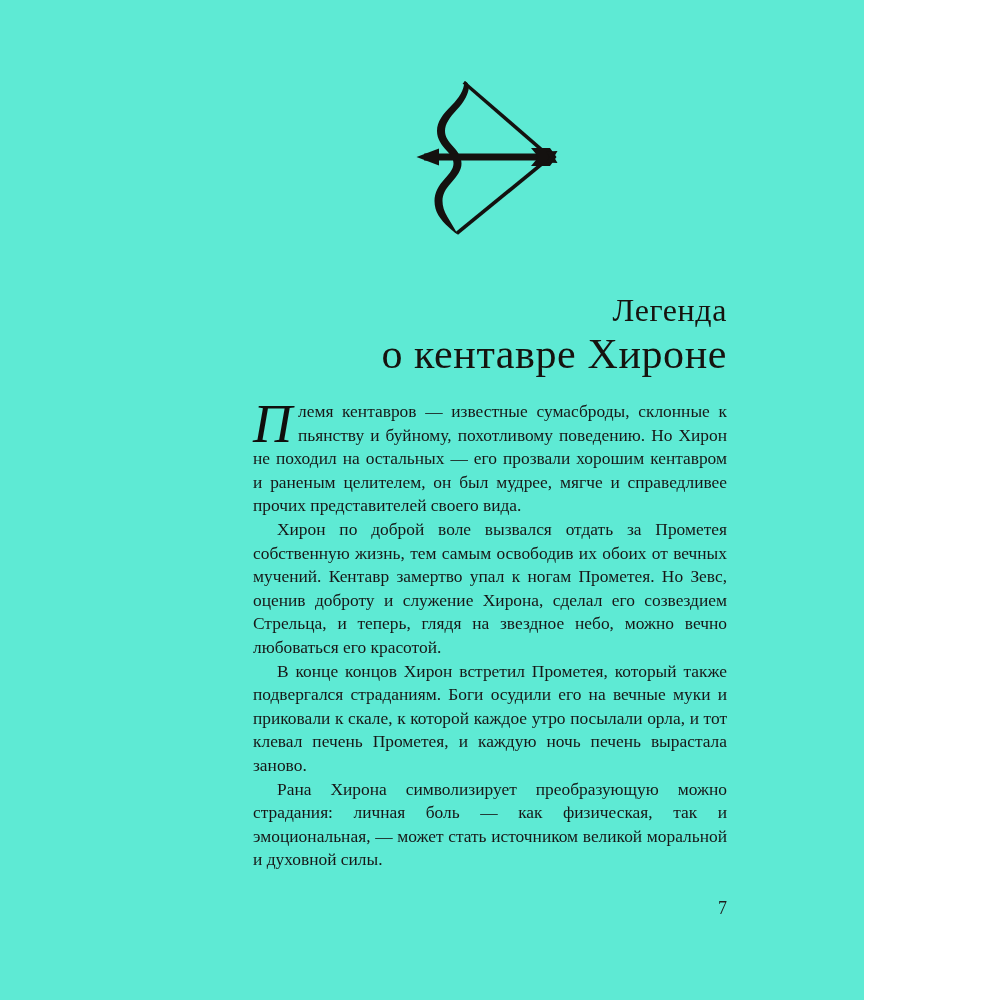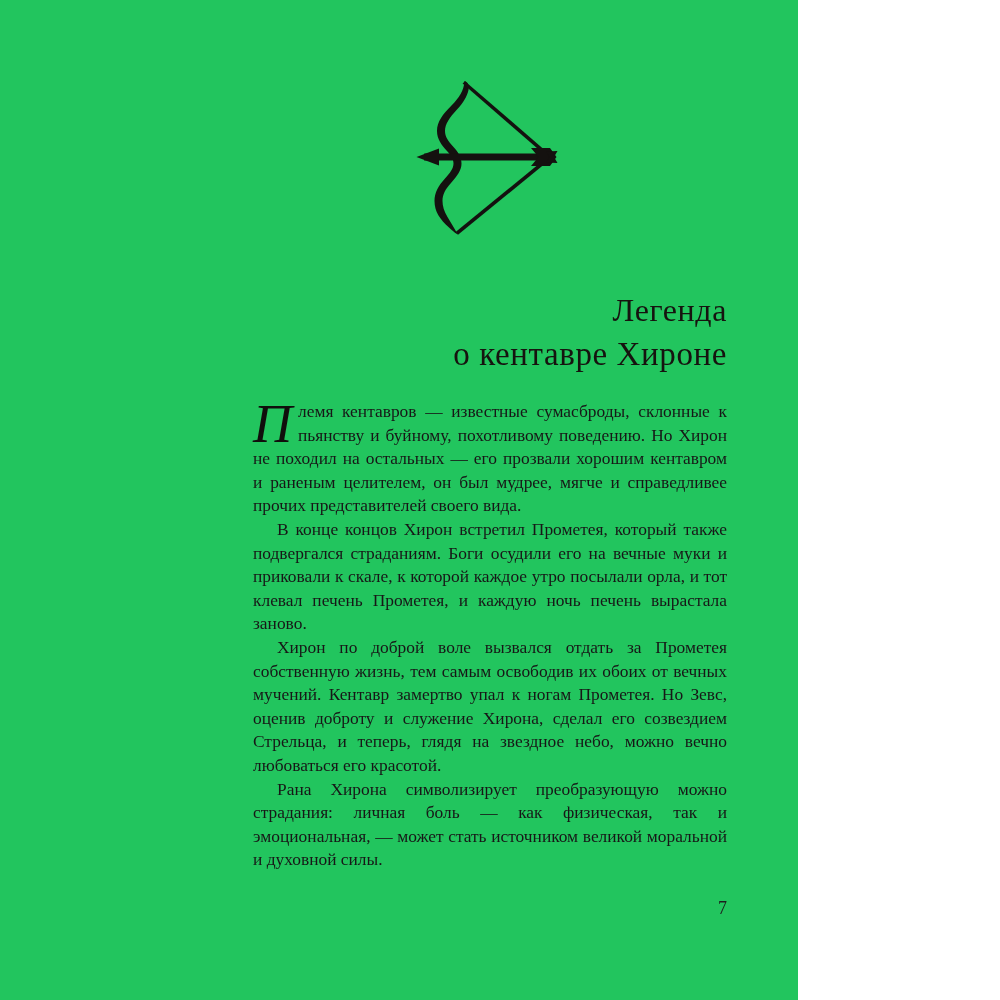--- a/index.html
+++ b/index.html
@@ -12,23 +12,23 @@
     width: 1000px;
     height: 1000px;
     overflow: hidden;
     font-family: "Liberation Serif", "DejaVu Serif", serif;
     color: #1a1a1a;
     -webkit-font-smoothing: antialiased;
   }
 
   .page {
     position: relative;
-    width: 798px;
+    width: 864px;
     height: 1000px;
-    background: #22c55e;
+    background: #5eead4;
     box-sizing: border-box;
   }
 
   
   .ornament {
     position: absolute;
     left: 415px;
     top: 78px;
     width: 145px;
     height: 158px;
@@ -54,21 +54,21 @@
     font-size: 33px;
     line-height: 44px;
     letter-spacing: 0.6px;
     color: #16130f;
     white-space: nowrap;
   }
   .title-line.line-1 {
     font-size: 32px;
   }
   .title-line.line-2 {
-    font-size: 33px;
+    font-size: 42px;
   }
 
   
   .body-block {
     position: absolute;
     left: 253px;
     top: 400px;
     width: 474px;
   }
 
@@ -164,25 +164,25 @@
   </div>
 
   <div class="body-block">
 
     <p class="para first">
       <span class="dropcap">П</span><span>лемя кентавров — известные сумасброды, склонные к пьянству и буйному, похотливому поведению. Но Хирон не походил на остальных — его прозвали хорошим кентавром и раненым целителем, он был мудрее, мягче и справедливее прочих представителей своего вида.</span>
     </p>
 
 
     <p class="para">
-      <span>В конце концов Хирон встретил Прометея, который также подвергался страданиям. Боги осудили его на вечные муки и приковали к скале, к которой каждое утро посылали орла, и тот клевал печень Прометея, и каждую ночь печень вырастала заново.</span>
+      <span>Хирон по доброй воле вызвался отдать за Прометея собственную жизнь, тем самым освободив их обоих от вечных мучений. Кентавр замертво упал к ногам Прометея. Но Зевс, оценив доброту и служение Хирона, сделал его созвездием Стрельца, и теперь, глядя на звездное небо, можно вечно любоваться его красотой.</span>
     </p>
 
     <p class="para">
-      <span>Хирон по доброй воле вызвался отдать за Прометея собственную жизнь, тем самым освободив их обоих от вечных мучений. Кентавр замертво упал к ногам Прометея. Но Зевс, оценив доброту и служение Хирона, сделал его созвездием Стрельца, и теперь, глядя на звездное небо, можно вечно любоваться его красотой.</span>
+      <span>В конце концов Хирон встретил Прометея, который также подвергался страданиям. Боги осудили его на вечные муки и приковали к скале, к которой каждое утро посылали орла, и тот клевал печень Прометея, и каждую ночь печень вырастала заново.</span>
     </p>
 
     <p class="para">
       <span>Рана Хирона символизирует преобразующую можно страдания: личная боль — как физическая, так и эмоциональная, — может стать источником великой моральной и духовной силы.</span>
     </p>
 
   </div>
 
   <div class="folio">7</div>
 

